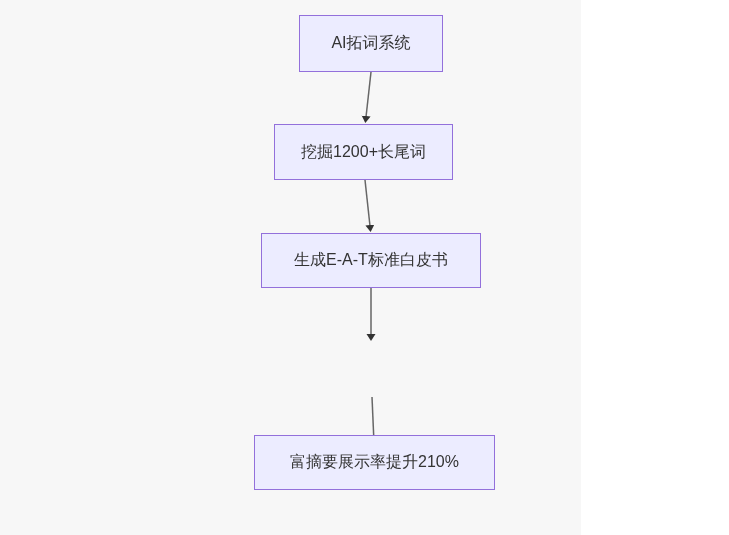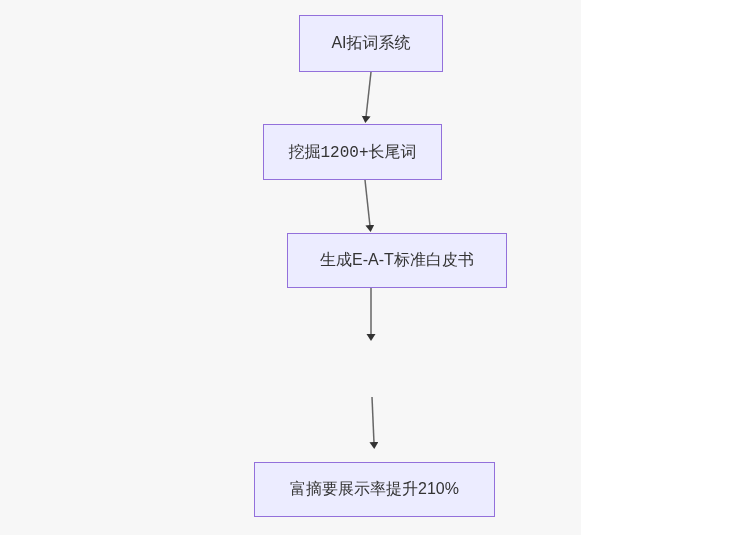--- a/index.html
+++ b/index.html
@@ -23,24 +23,24 @@
     border: 1px solid var(--node-border, #9370DB);
     color: var(--text, #333333);
     font-size: 16px;
     display: flex;
     align-items: center;
     justify-content: center;
     text-align: center;
     white-space: nowrap;
   }
   .node-1 { left: 299px; top: 15px;  width: 144px; height: 57px; }
-  .node-2 { left: 263px; top: 124px; width: 179px; height: 56px; font-family: Liberation Mono, monospace; }
-  .node-3 { left: 261px; top: 233px; width: 220px; height: 55px; margin-left: 26px; }
+  .node-2 { left: 274px; top: 124px; width: 179px; height: 56px; }
+  .node-3 { left: 261px; top: 233px; width: 220px; height: 55px; }
   .node-4 { left: 264px; top: 342px; width: 215px; height: 55px; }
-  .node-5 { left: 254px; top: 462px; width: 241px; height: 55px; align-items: center; }
+  .node-5 { left: 254px; top: 435px; width: 241px; height: 55px; align-items: center; }
   .edges {
     position: absolute;
     left: 0;
     top: 0;
     width: 729px;
     height: 535px;
     pointer-events: none;
   }
   .edge-line {
     stroke: var(--edge, #666666);

